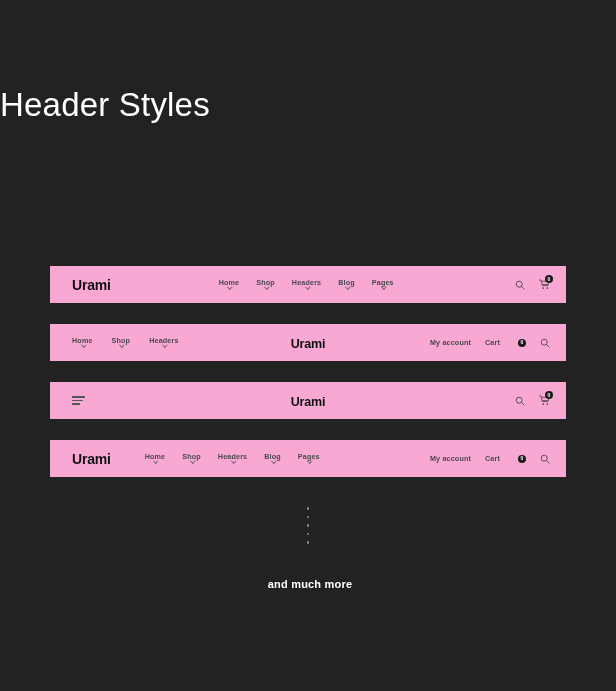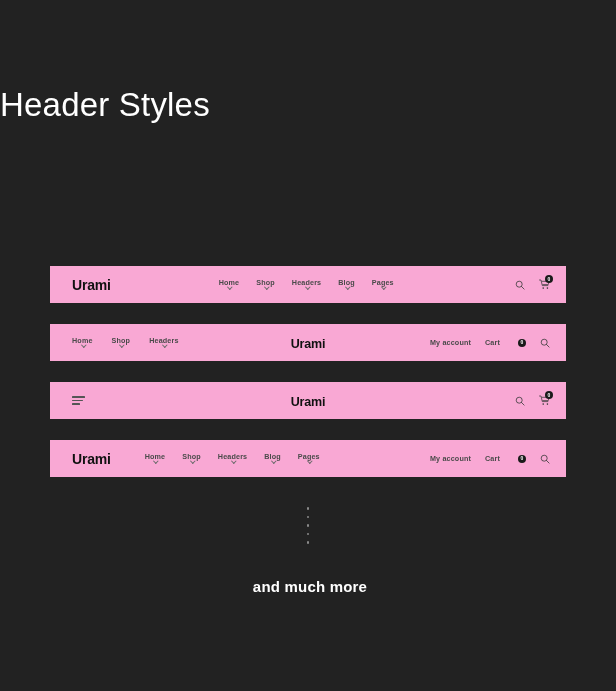--- a/index.html
+++ b/index.html
@@ -188,21 +188,21 @@
     height: 2.5px;
     border-radius: 50%;
     background: #8a8a8a;
   }
   .much-more {
     position: absolute;
     left: 4px; right: 0;
     top: 578px;
     text-align: center;
     color: #ffffff;
-    font-size: 15px;
+    font-size: 11px;
     font-weight: 700;
     letter-spacing: 0.2px;
   }
 
   
   .hdr1 { padding: 0 16px 0 22px; }
   .hdr1 .nav { gap: 17px; margin-left: 108px; }
   .hdr1 .right-group { gap: 14px; }
 
   .hdr2 { padding: 0 16px 0 22px; }

